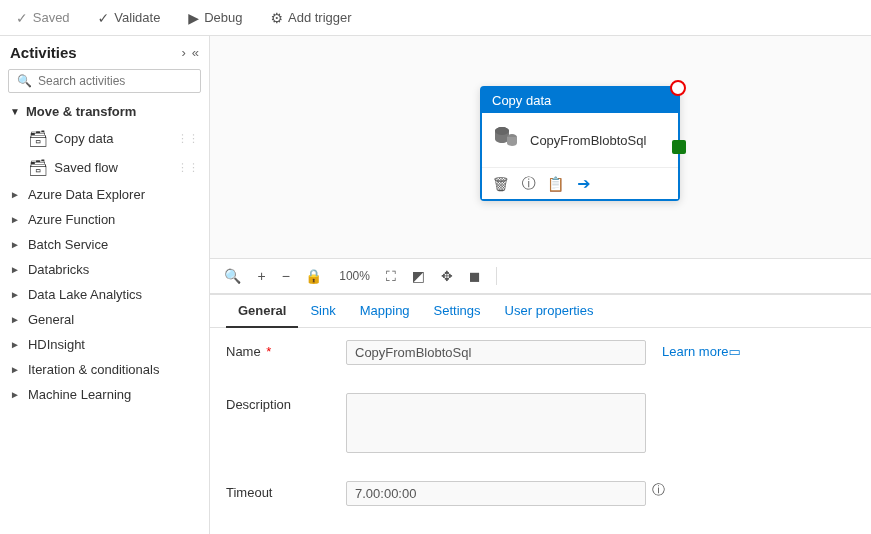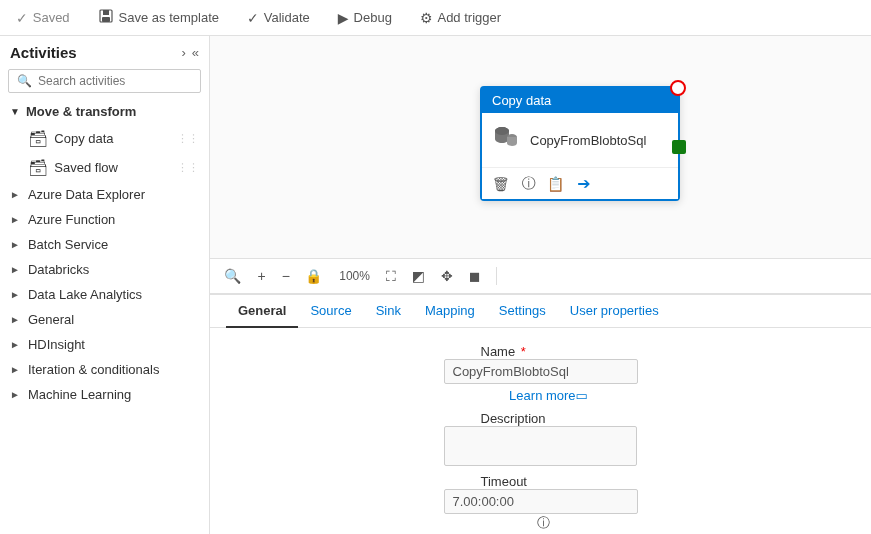--- a/index.html
+++ b/index.html
@@ -232,23 +232,22 @@
       border-bottom: 2px solid #333;
       font-weight: 600;
     }
     .properties-content {
       padding: 12px 16px;
       flex: 1;
       overflow-y: auto;
     }
     .field-row {
       display: flex;
-      align-items: center;
-      margin-bottom: 4px;
-      flex-direction: column;
+      align-items: flex-start;
+      margin-bottom: 28px;
     }
     .field-label {
       width: 120px;
       font-size: 13px;
       color: #333;
       padding-top: 4px;
       flex-shrink: 0;
     }
     .field-required { color: #e00; margin-left: 2px; }
     .field-input {
@@ -292,30 +291,20 @@
       cursor: pointer;
     }
   </style>
 </head>
 <body>
 
 <div class="toolbar">
   <div class="toolbar-item saved">
     <span class="toolbar-icon">✓</span>
     <span>Saved</span>
-  </div>
-  <div class="toolbar-item">
-    <span class="toolbar-icon">
-      <svg width="16" height="16" viewBox="0 0 16 16" fill="none">
-          <rect x="2" y="2" width="12" height="12" rx="1" stroke="#555" stroke-width="1.2"></rect>
-          <rect x="5" y="2" width="6" height="5" fill="#555"></rect>
-          <rect x="4" y="9" width="8" height="5" rx="1" fill="#555"></rect>
-        </svg>
-    </span>
-    <span>Save as template</span>
   </div>
   <div class="toolbar-item">
     <span class="toolbar-icon">✓</span>
     <span>Validate</span>
   </div>
   <div class="toolbar-item">
     <span class="toolbar-icon">▶</span>
     <span>Debug</span>
   </div>
   <div class="toolbar-item">
@@ -436,23 +425,20 @@
       <span class="canvas-tool">◼</span>
       <div class="canvas-tool-divider"></div>
     </div>
 
     <div class="properties-panel">
       <div class="properties-tabs">
         <div class="properties-tab active">
           <span>General</span>
         </div>
         <div class="properties-tab">
-          <span>Source</span>
-        </div>
-        <div class="properties-tab">
           <span>Sink</span>
         </div>
         <div class="properties-tab">
           <span>Mapping</span>
         </div>
         <div class="properties-tab">
           <span>Settings</span>
         </div>
         <div class="properties-tab">
           <span>User properties</span>

